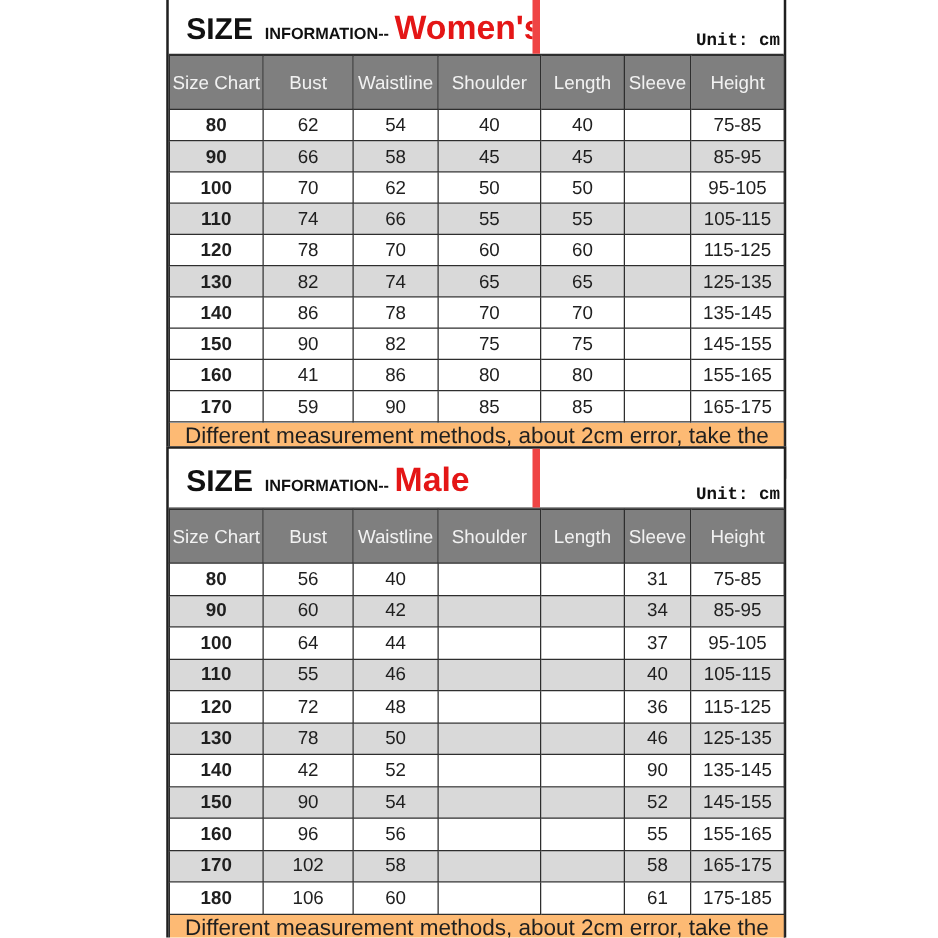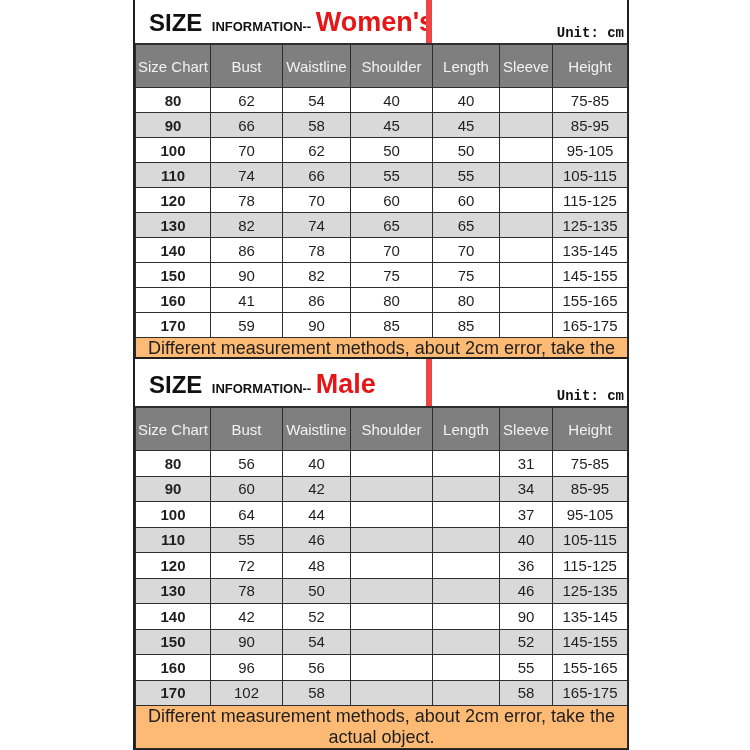--- a/index.html
+++ b/index.html
@@ -346,20 +346,29 @@
       </tr>
         <tr class="shaded">
         <td>170</td>
         <td>102</td>
         <td>58</td>
         <td></td>
         <td></td>
         <td>58</td>
         <td>165-175</td>
       </tr>
+        <tr>
+        <td>180</td>
+        <td>106</td>
+        <td>60</td>
+        <td></td>
+        <td></td>
+        <td>61</td>
+        <td>175-185</td>
+      </tr>
     </tbody>
     <tfoot>
       <tr>
         <td colspan="7">Different measurement methods, about 2cm error, take the actual object.</td>
       </tr>
     </tfoot>
   </table>
 </div>
 
 </body></html>

